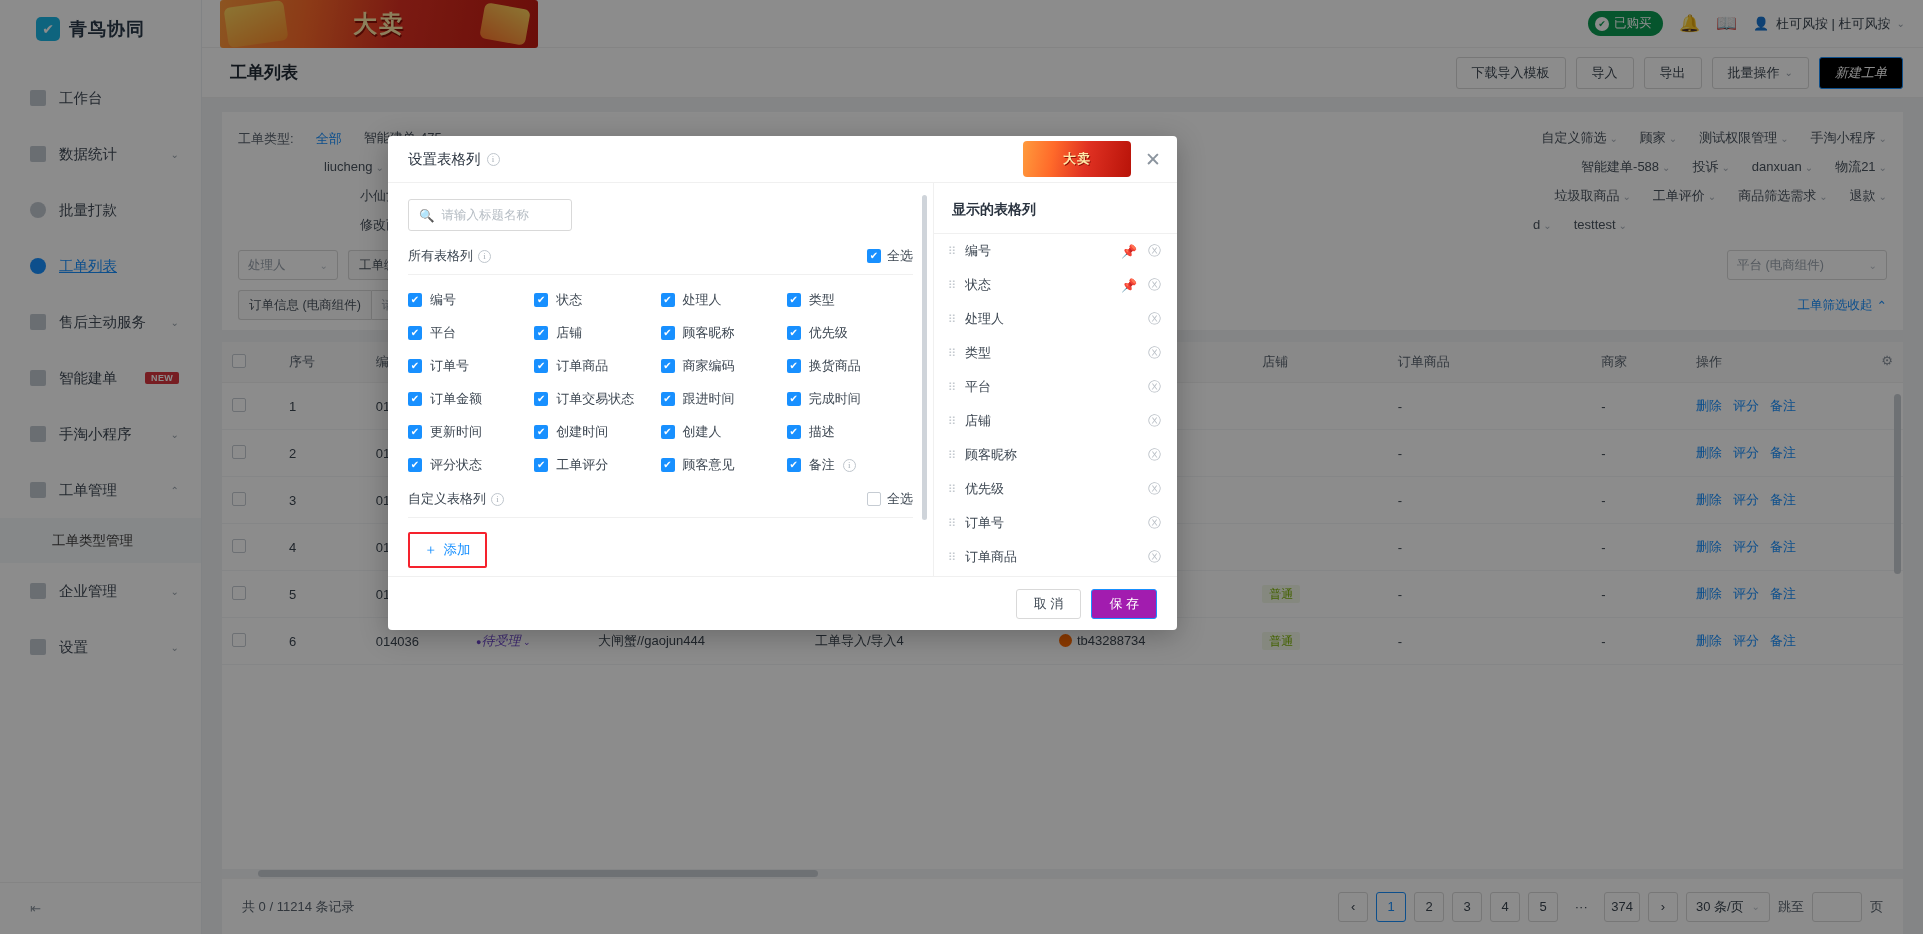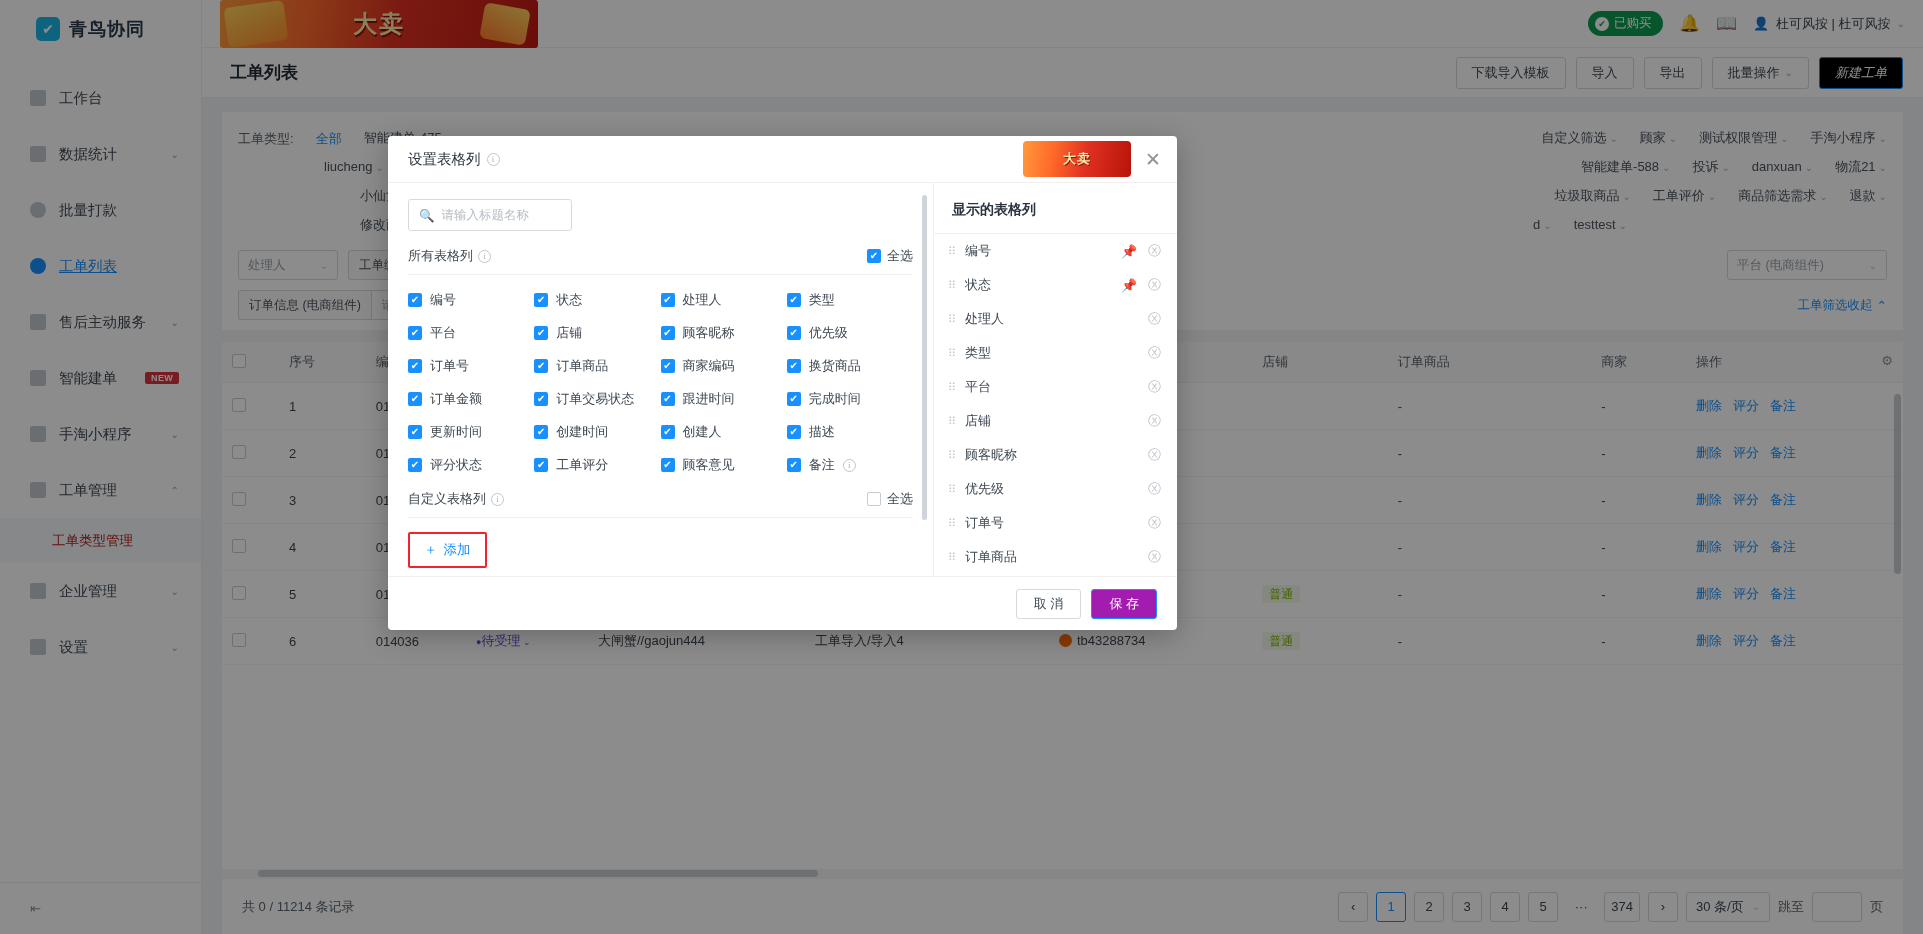--- a/index.html
+++ b/index.html
@@ -24,21 +24,21 @@
               font-size:14.5px; color:#404a56; cursor:pointer; position:relative;}
   .nav-item .ico { width:16px;height:16px;flex:0 0 16px;background:#c2c8d0;border-radius:2px;display:inline-block;}
   .nav-item.active { color:#1890ff; }
   .nav-item.active .ico { background:#1890ff; border-radius:50%; }
   .nav-item .lbl { flex:1; }
   .nav-item.active .lbl { text-decoration:underline; }
   .chev { font-size:10px; color:#9aa3ad; }
   .badge-new { background:#d9363e; color:#fff; font-size:9px; padding:1px 6px; border-radius:2px;
                font-weight:bold; letter-spacing:.3px;}
   .subnav { background:#f5f7f9; }
-  .sub-item { height:45px; display:flex;align-items:center; padding-left:52px; font-size:13.5px; color:#b91c1c; cursor:pointer;}
+  .sub-item { height:45px; display:flex;align-items:center; padding-left:52px; font-size:13.5px; color:#404040; cursor:pointer;}
   .sidebar-foot { margin-top:auto; height:52px; display:flex; align-items:center; padding-left:30px;
                   border-top:1px solid #f0f0f0; color:#8b949e; }
 
   
   .main { flex:1; display:flex; flex-direction:column; min-width:0; }
   .topbar { height:48px; background:#fff; display:flex; align-items:center; padding:0 18px; gap:12px;
             border-bottom:1px solid #f0f0f0;}
   .promo-banner { width:318px; height:48px; flex:0 0 318px; margin-left:0; border-radius:3px;
       background:linear-gradient(100deg,#ff9a3c 0%,#ff6a2a 28%,#e03122 55%,#c21a12 100%);
       position:relative; overflow:hidden; display:flex;align-items:center;justify-content:center;}
@@ -88,21 +88,21 @@
 
   
   .table-card { background:#fff; margin-top:12px; flex:1; display:flex; flex-direction:column; min-height:0;
                 position:relative;}
   table { width:100%; border-collapse:collapse; table-layout:fixed;}
   th { background:#fafafa; font-weight:normal; color:#5b6570; font-size:13px; text-align:left;
        padding:11px 10px; border-bottom:1px solid #f0f0f0; white-space:nowrap;}
   td { padding:14px 10px; border-bottom:1px solid #f2f4f6; font-size:13px; color:#3d4752; white-space:nowrap;
        overflow:hidden; text-overflow:ellipsis;}
   .cbx-sq { width:14px;height:14px;border:1px solid #c6ccd3;border-radius:2px;display:inline-block;background:#fff;}
-  .st { color:#6c45c9; }
+  .st { color:#6c45c9;font-style:italic; }
   .st .d{font-size:9px;}
   .tag-normal { background:#f2f8e8; color:#7cb305; padding:2px 7px; font-size:12px;border-radius:2px;}
   .plat { display:inline-flex;align-items:center;gap:5px;}
   .plat .tb{width:13px;height:13px;border-radius:50%;background:#ff6a00;display:inline-block;}
   .ops a { color:#1890ff; margin-right:11px; text-decoration:none; cursor:pointer;}
   .gear { color:#8b949e; cursor:pointer; }
 
   .hscroll { height:9px; background:#f2f4f6; position:relative; }
   .hscroll .thumb { position:absolute; left:36px; top:1px; width:560px; height:7px; background:#c9ced4; border-radius:4px;}
   .vscroll { position:absolute; right:2px; top:52px; width:7px; height:180px; background:#c9ced4; border-radius:4px;}

